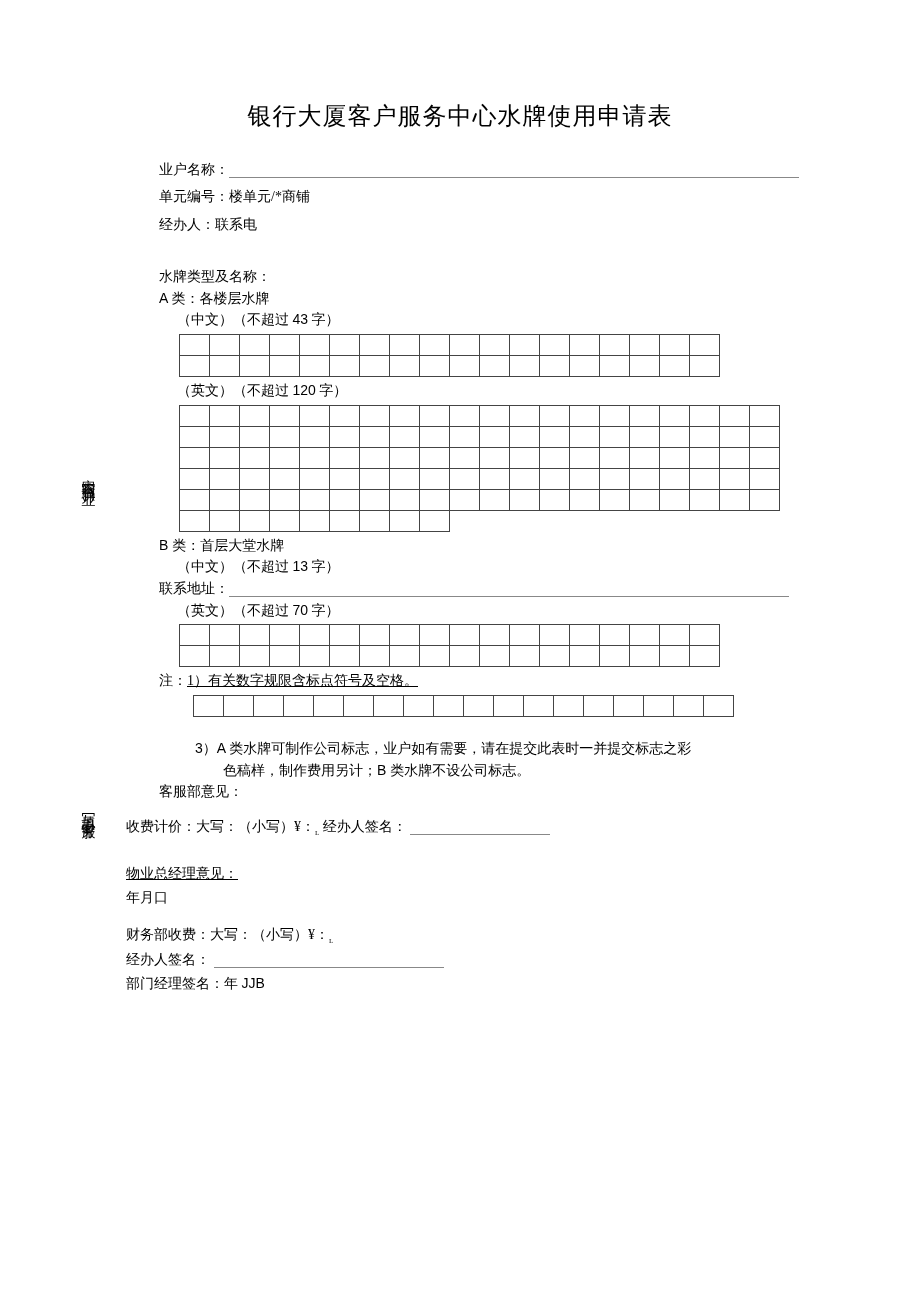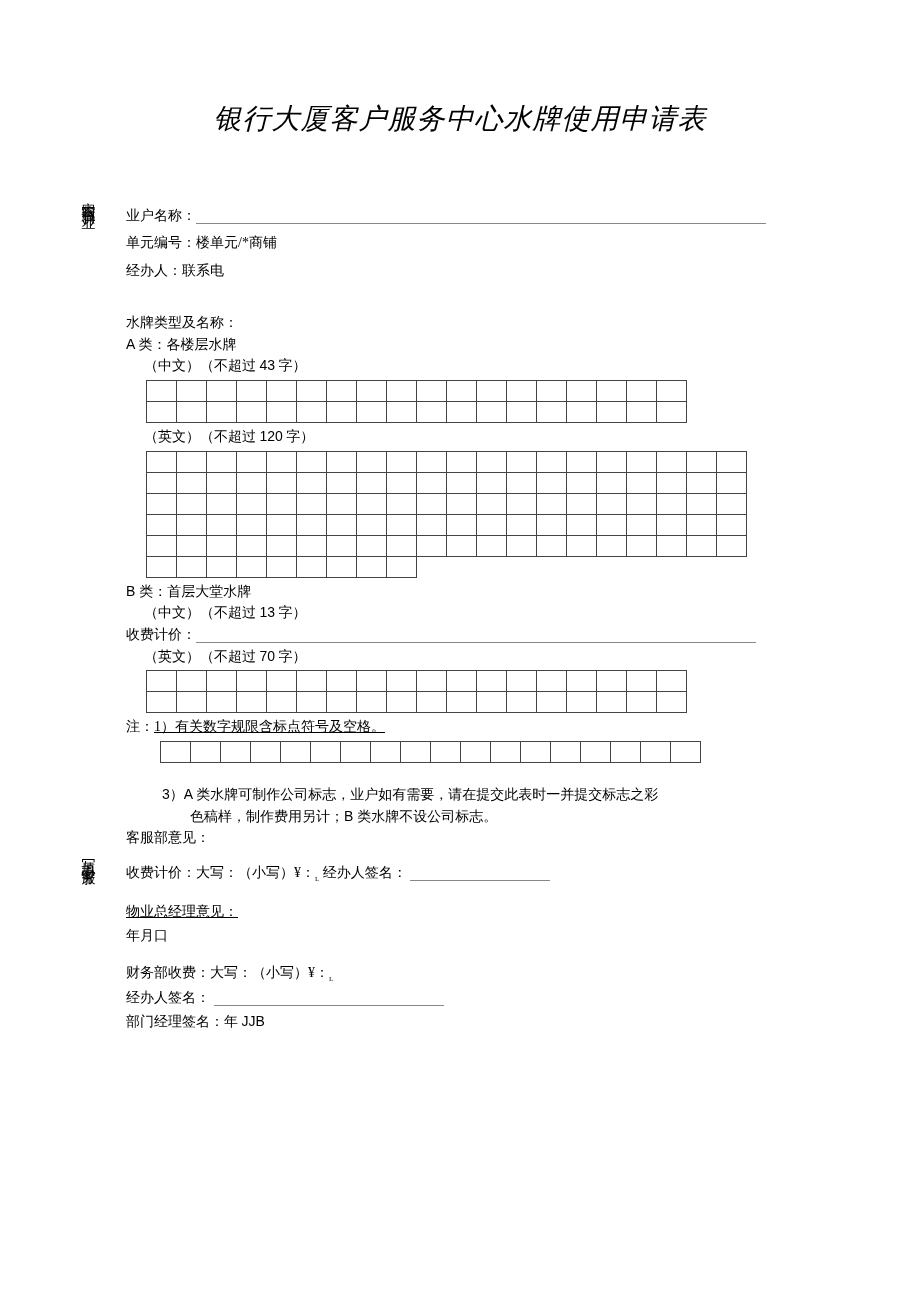--- a/index.html
+++ b/index.html
@@ -12,29 +12,29 @@
   }
   .page {
     width: 920px;
     height: 1301px;
     box-sizing: border-box;
     padding: 100px 80px 0 80px;
     position: relative;
   }
   .title {
     font-family: "SimSun", "宋体", serif;
-    font-size: 28px;
+    font-size: 24px;
     text-align: center;
     letter-spacing: 1px;
-    margin-bottom: 64px;
-    font-style: italic;
+    margin-bottom: 24px;
   }
   .body-area {
     display: flex;
-    align-items: flex-start;
+    align-items: center;
+    gap: 33px;
   }
   .vlabel {
     writing-mode: vertical-rl;
     text-orientation: upright;
     font-family: "SimHei", "黑体", sans-serif;
     font-size: 14px;
     width: 16px;
     margin-right: 30px;
     text-decoration: underline;
     line-height: 1.08;
@@ -73,21 +73,21 @@
   .svc-area {
     display: flex;
     align-items: flex-start;
     margin-top: 12px;
     justify-content: flex-end;
   }
   .svc-main {
     flex: 1;
     line-height: 1.7;
   }
-  .u { text-decoration: underline; }
+  .u { text-decoration: underline; margin-top: 8px; }
   .arial { font-family: Arial, "Helvetica", sans-serif; }
   .mix { }
 </style>
 </head>
 <body>
 
 <div class="page">
 
   <div class="title">银行大厦客户服务中心水牌使用申请表</div>
 
@@ -290,21 +290,21 @@
               <td style="border:none"></td>
               <td style="border:none"></td>
             </tr>
       </tbody>
         </table>
 
       <div class="tight" style="margin-top:1px">
         <div><span class="arial">B </span>类：首层大堂水牌</div>
         <div class="indent1">（中文）（不超过 <span class="arial">13</span> 字）</div>
         <div>
-          <span>收费计价：</span><span class="underline-fill" style="width:560px"></span>
+          <span>联系地址：</span><span class="underline-fill" style="width:560px"></span>
         </div>
         <div class="indent1">（英文）（不超过 <span class="arial">70</span> 字）</div>
       </div>
 
       <table class="grid-table">
         <tbody>
             <tr>
               <td></td>
               <td></td>
               <td></td>

